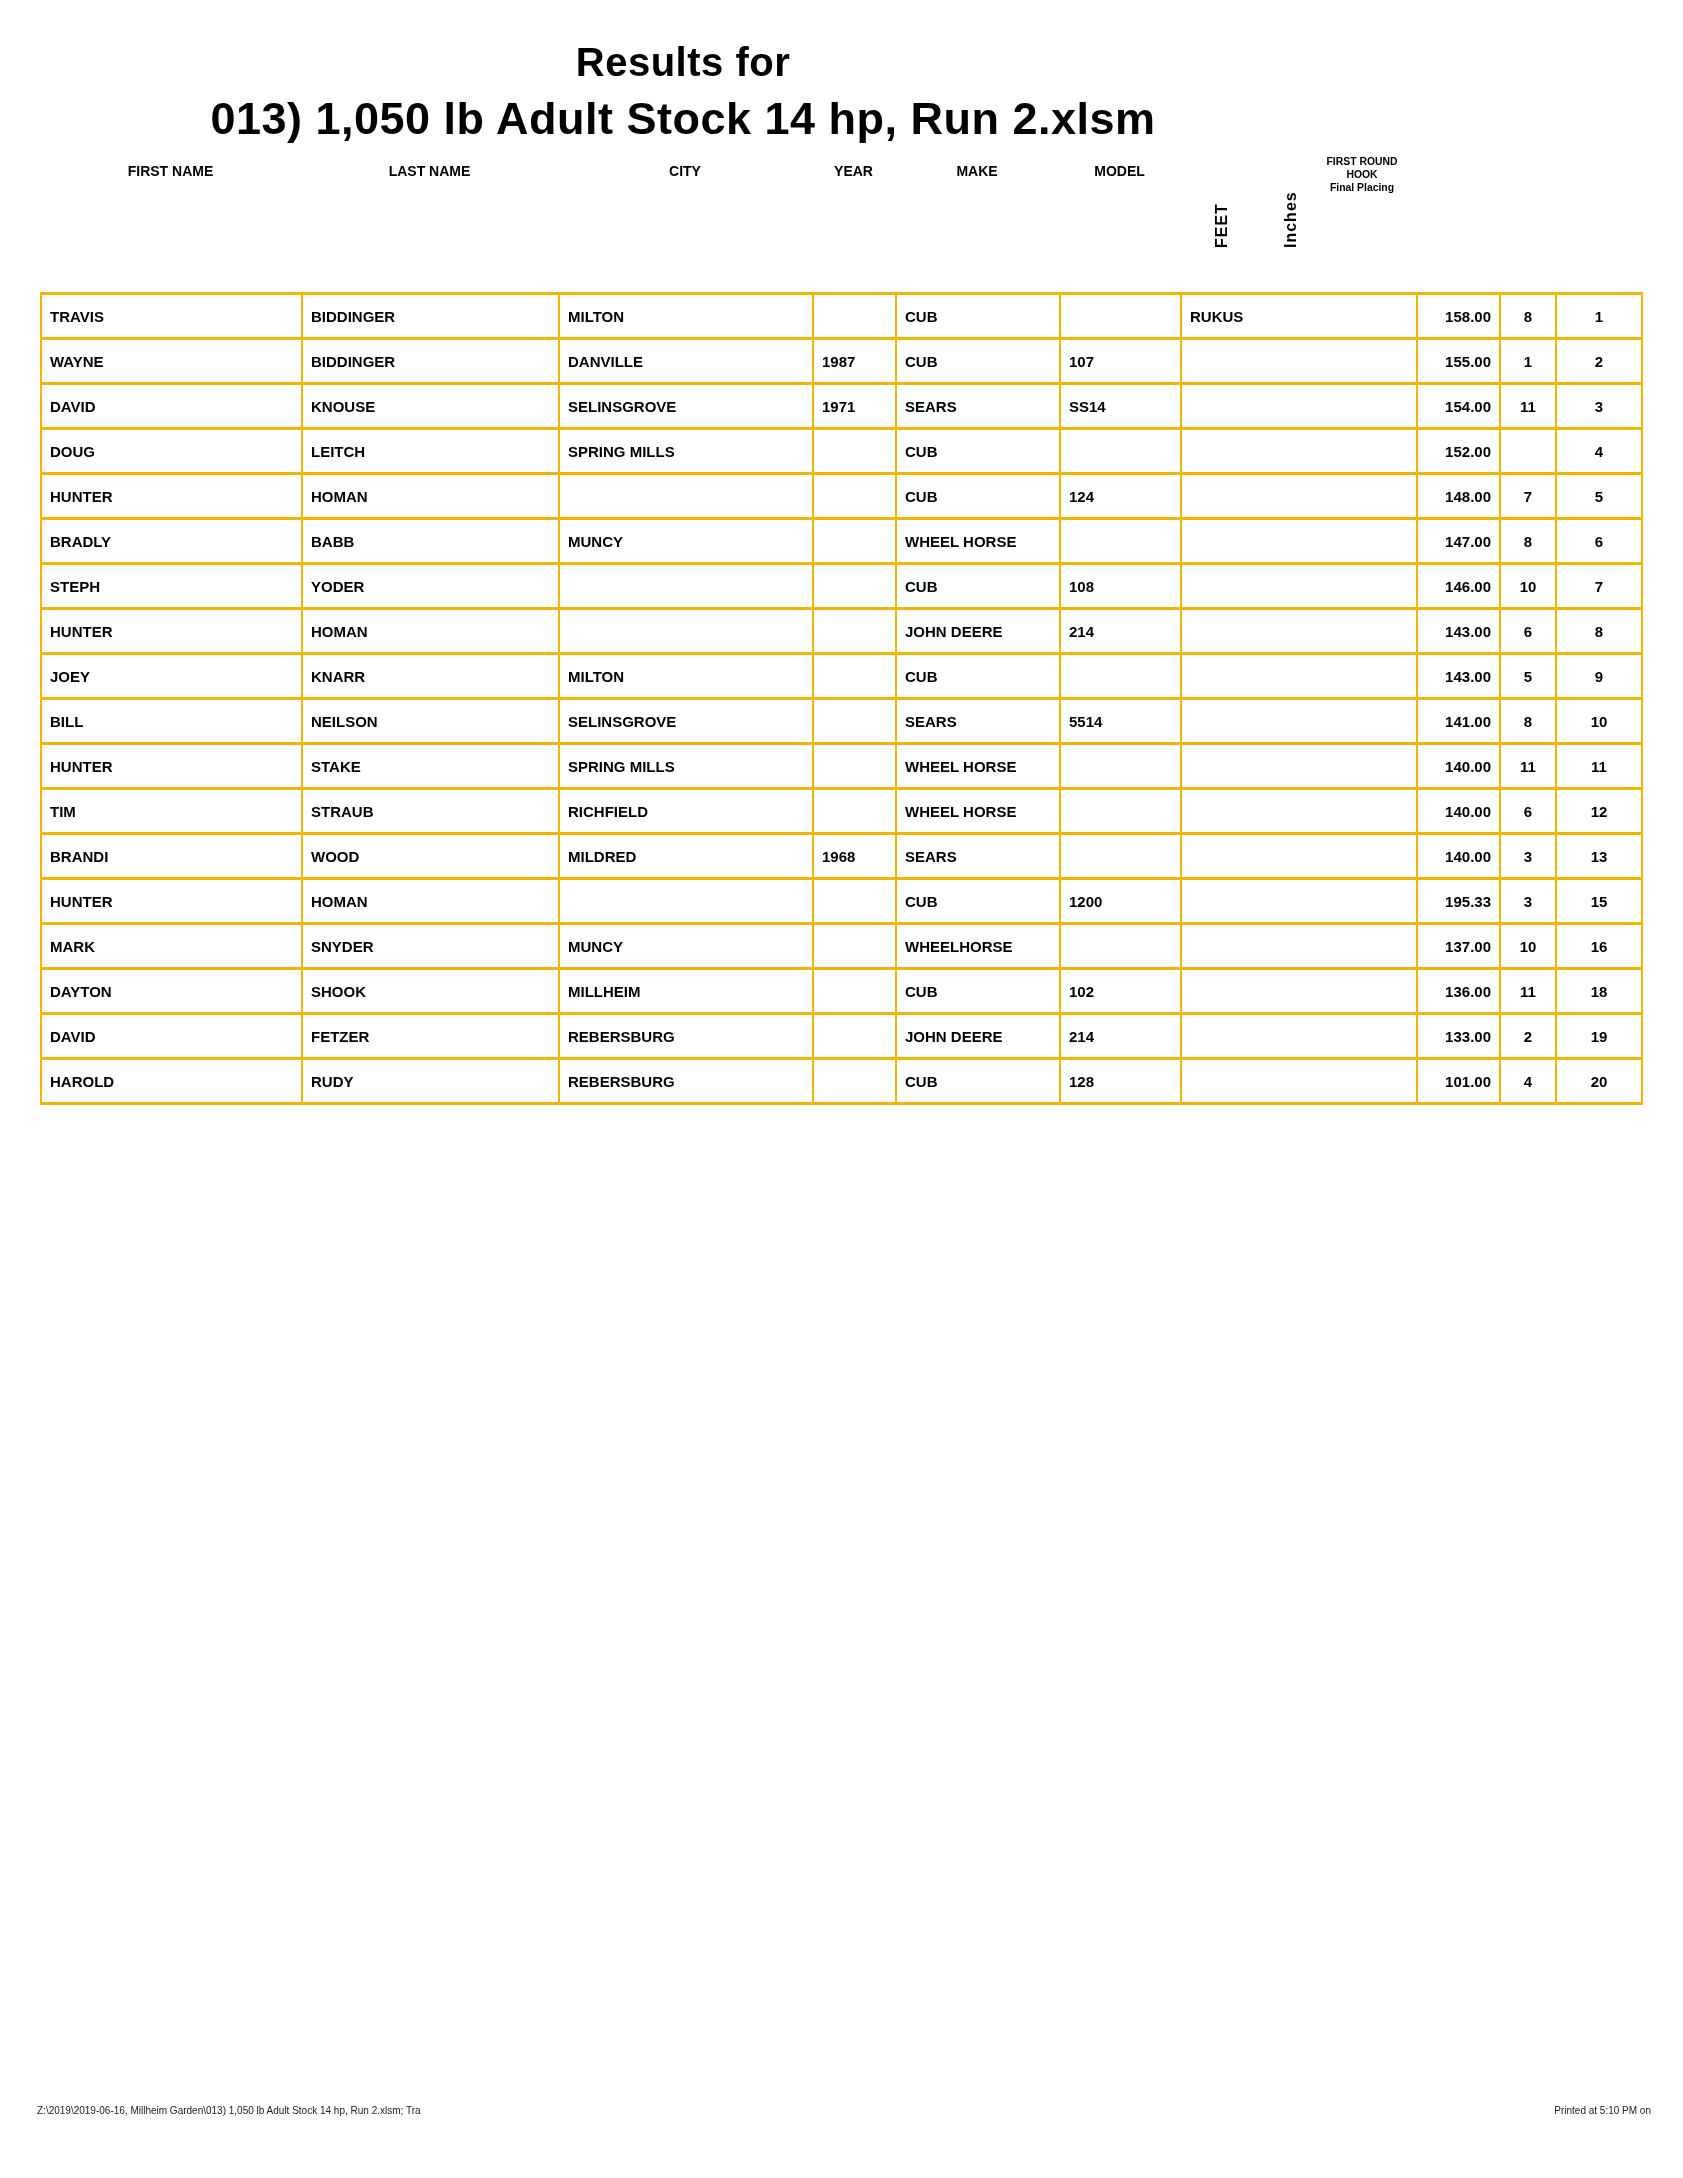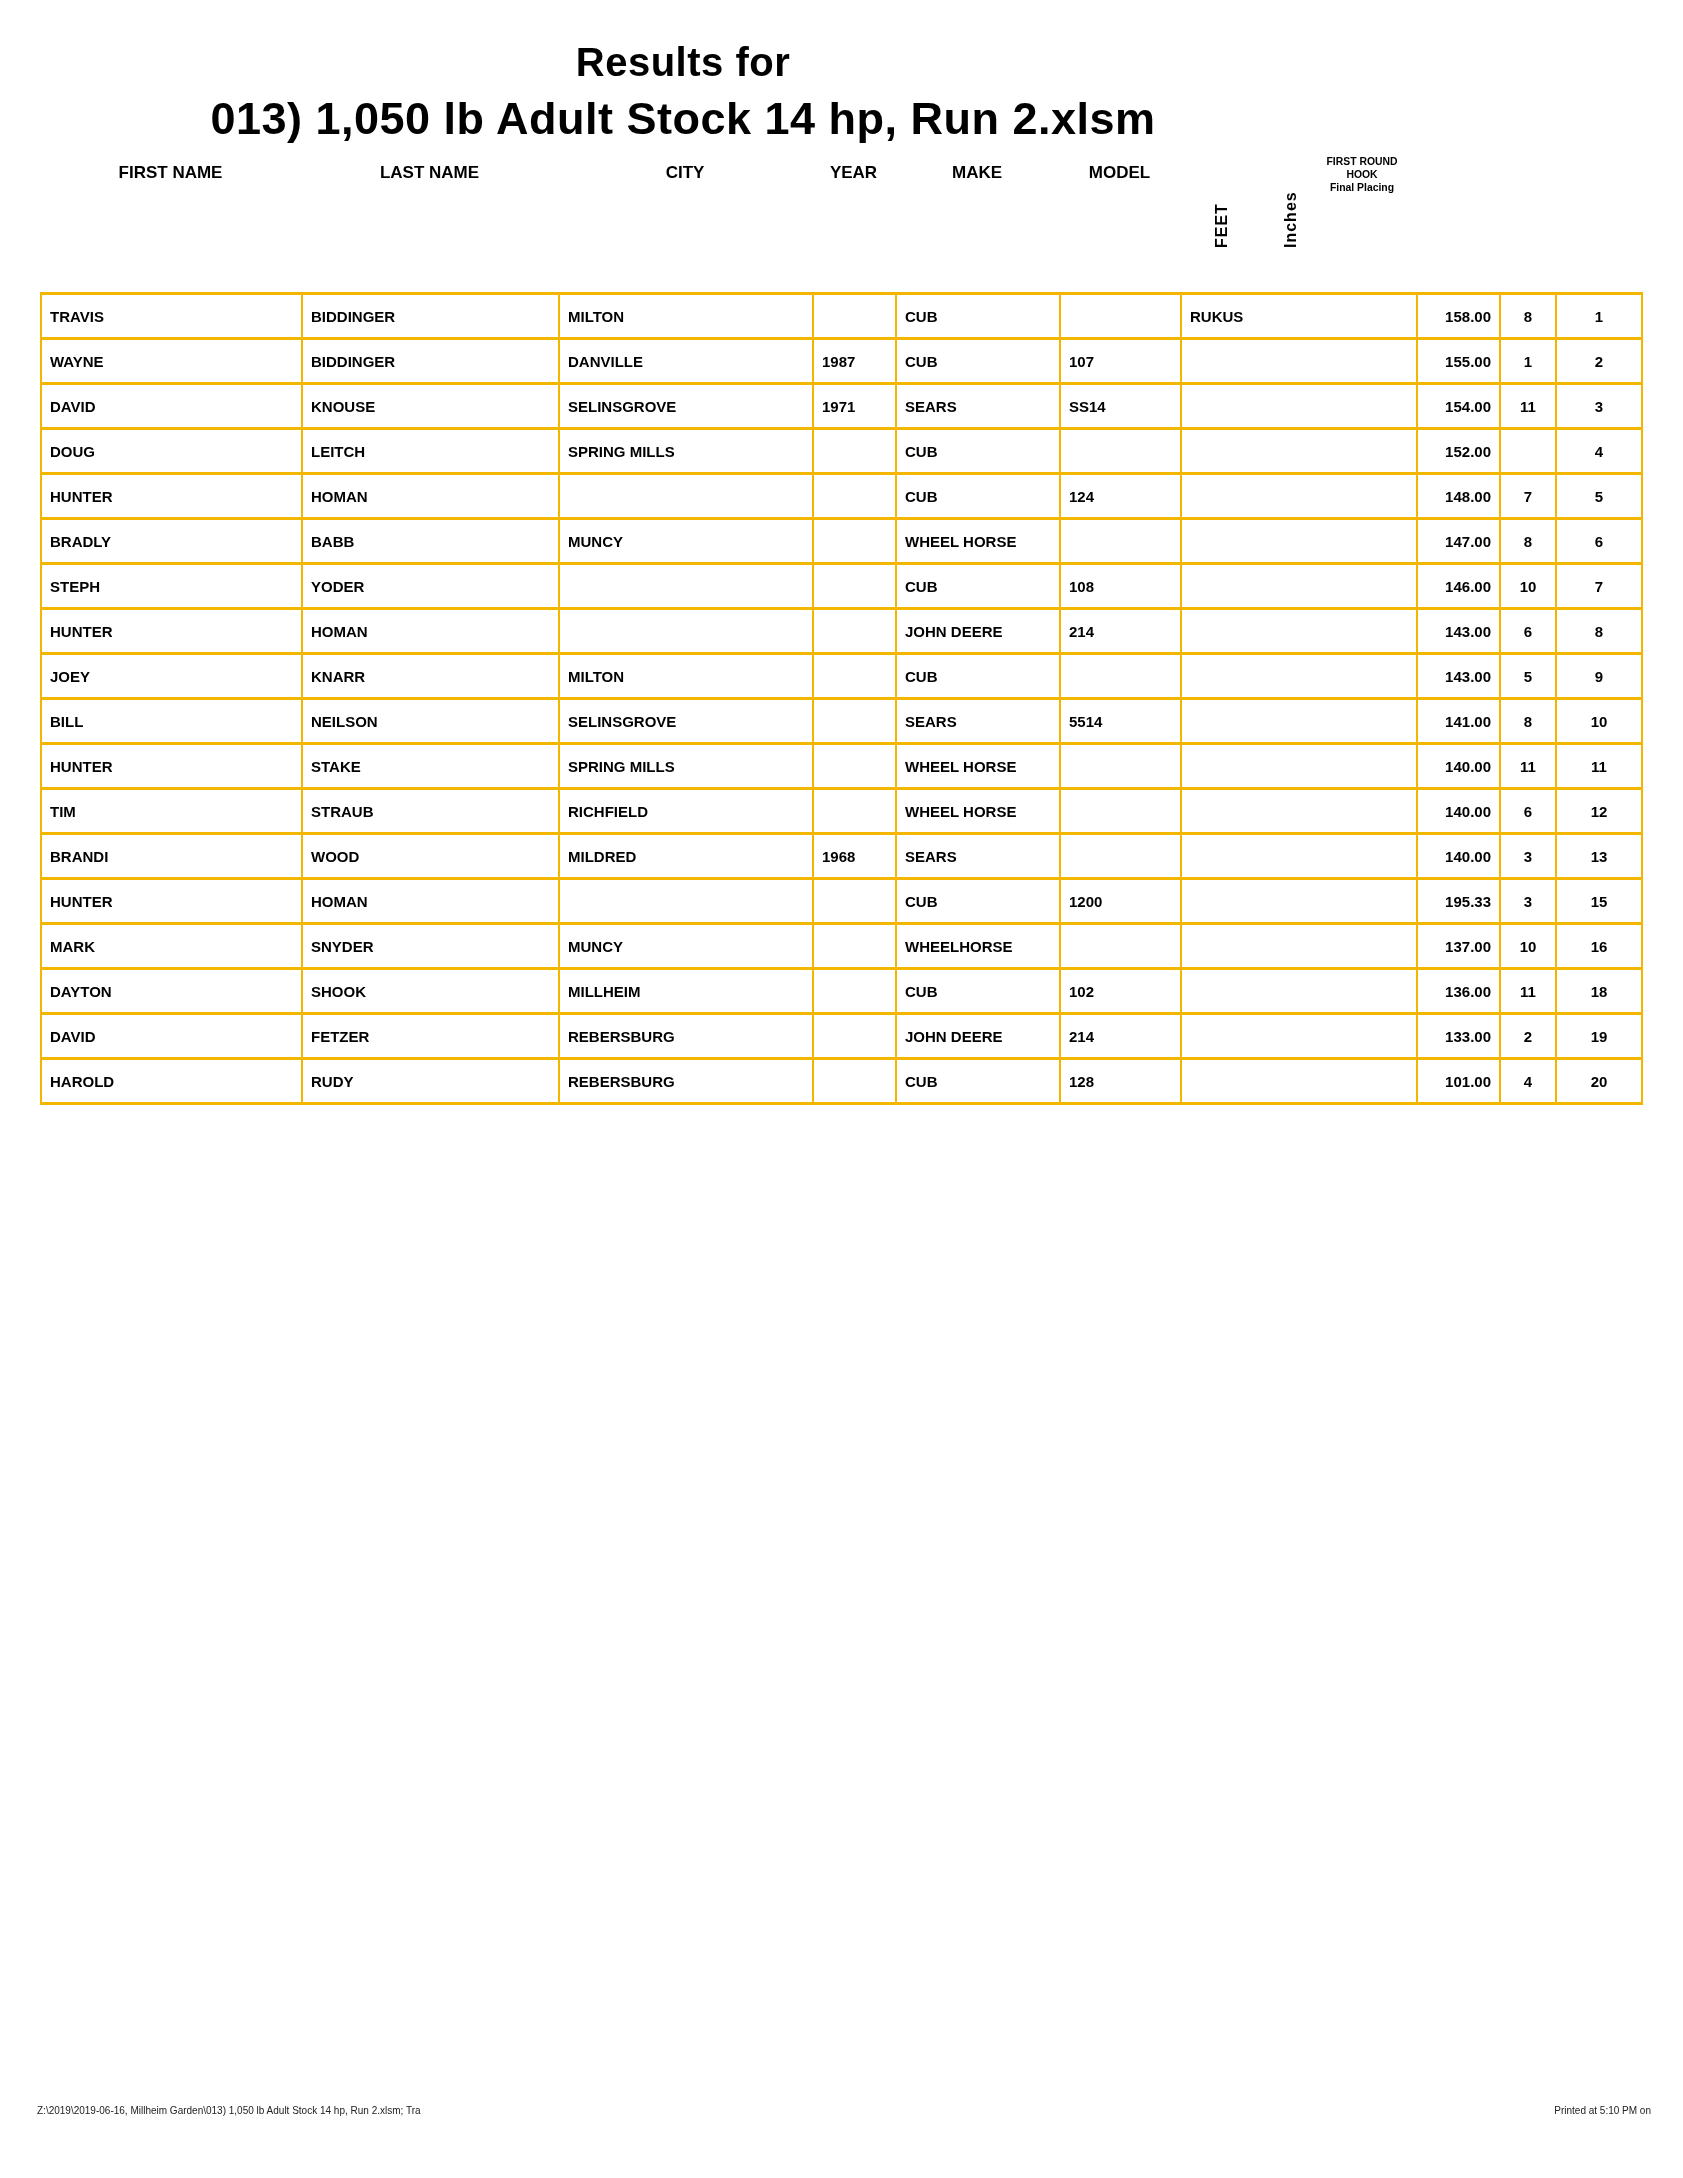--- a/index.html
+++ b/index.html
@@ -41,21 +41,21 @@
     display: flex;
   }
   .hcell {
     box-sizing: border-box;
     display: flex;
     justify-content: center;
     align-items: flex-start;
   }
   .hlabel {
     margin-top: 14px;
-    font-size: 17px;
+    font-size: 14px;
     font-weight: bold;
     white-space: nowrap;
   }
   .vtext {
     writing-mode: vertical-rl;
     transform: rotate(180deg);
     height: 95px;
     margin-top: 4px;
     font-size: 16px;
     font-weight: bold;

